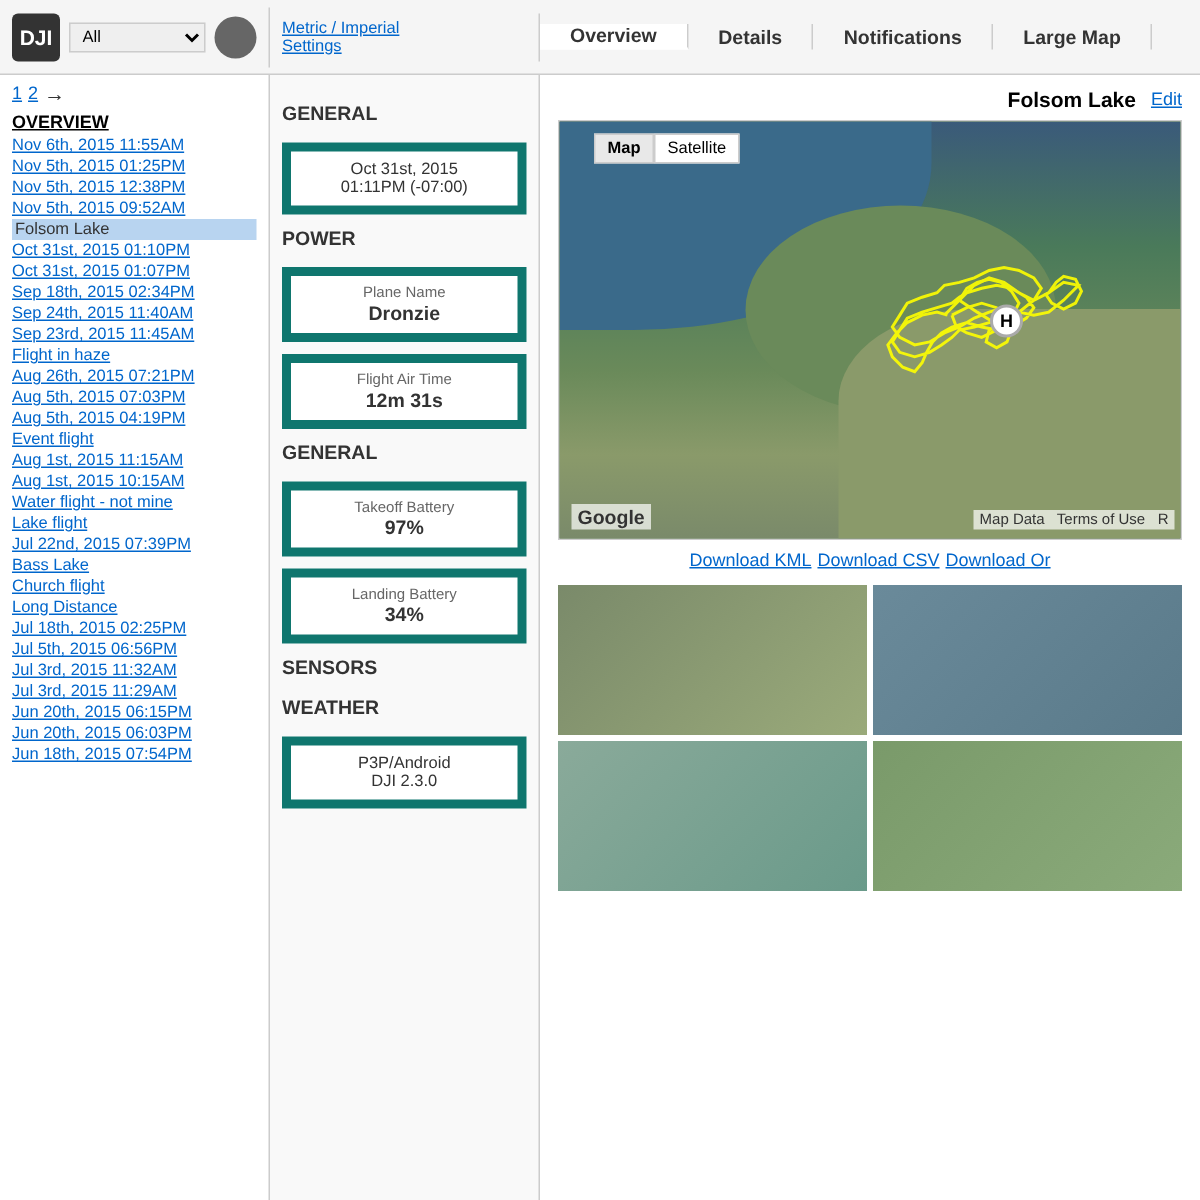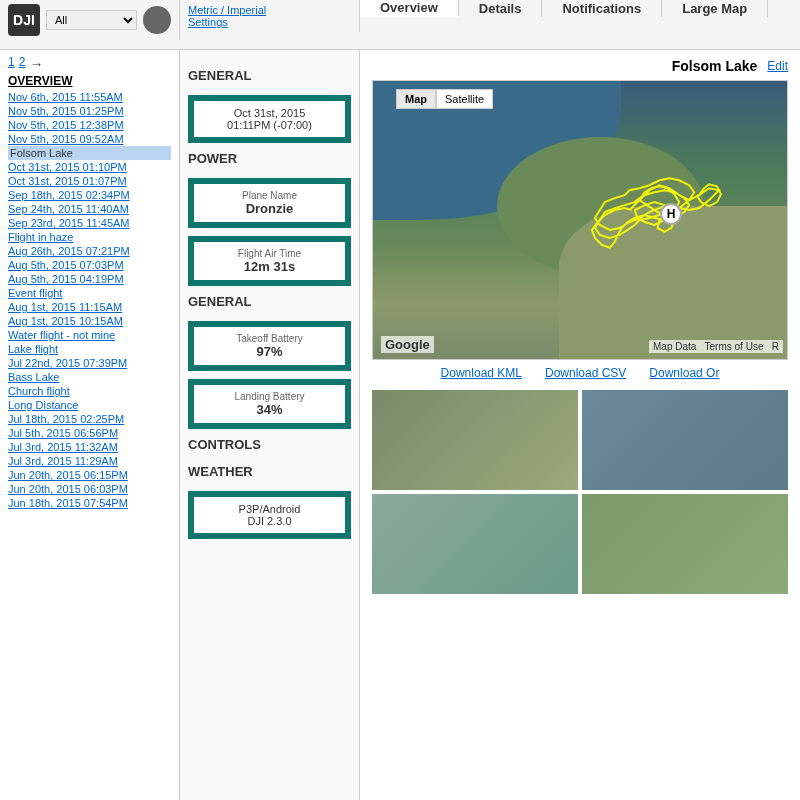--- a/index.html
+++ b/index.html
@@ -3,21 +3,21 @@
   <meta charset="utf-8">
   <style>
     * { box-sizing: border-box; margin: 0; padding: 0; }
     body { font-family: Arial, sans-serif; font-size: 12px; background: #fff; width: 800px; height: 800px; overflow: hidden; display: flex; flex-direction: column; }
 
     
     .top-nav {
       display: flex;
       border-bottom: 1px solid #ccc;
       background: #f5f5f5;
-      align-items: flex-start;
+      align-items: center;
       height: 50px;
     }
     .top-nav-left {
       width: 180px;
       border-right: 1px solid #ccc;
       display: flex;
       align-items: center;
       padding: 4px 8px;
       gap: 6px;
     }
@@ -252,21 +252,21 @@
       font-size: 12px;
       border: 2px solid #aaa;
       top: 48%; left: 72%;
       transform: translate(-50%, -50%);
       z-index: 5;
     }
 
     
     .download-links {
       display: flex;
-      gap: 23px;
+      gap: 4px;
       justify-content: center;
       margin-bottom: 10px;
       font-size: 12px;
     }
     .download-links a { color: #06c; text-decoration: underline; }
 
     
     .photo-grid {
       display: grid;
       grid-template-columns: 1fr 1fr;
@@ -378,21 +378,21 @@
     <div class="info-box">
       <div class="label">Takeoff Battery</div>
       <div class="value">97%</div>
     </div>
 
     <div class="info-box">
       <div class="label">Landing Battery</div>
       <div class="value">34%</div>
     </div>
 
-    <div class="section-header">CONTROLS</div>
+    <div class="section-header">SENSORS</div>
     <div class="section-header">WEATHER</div>
 
     <div class="info-box">
       <div style="font-size:11px;color:#333;">P3P/Android</div>
       <div style="font-size:11px;color:#333;">DJI 2.3.0</div>
     </div>
   </div>
 
   <div class="right">
     <div class="location-header">

